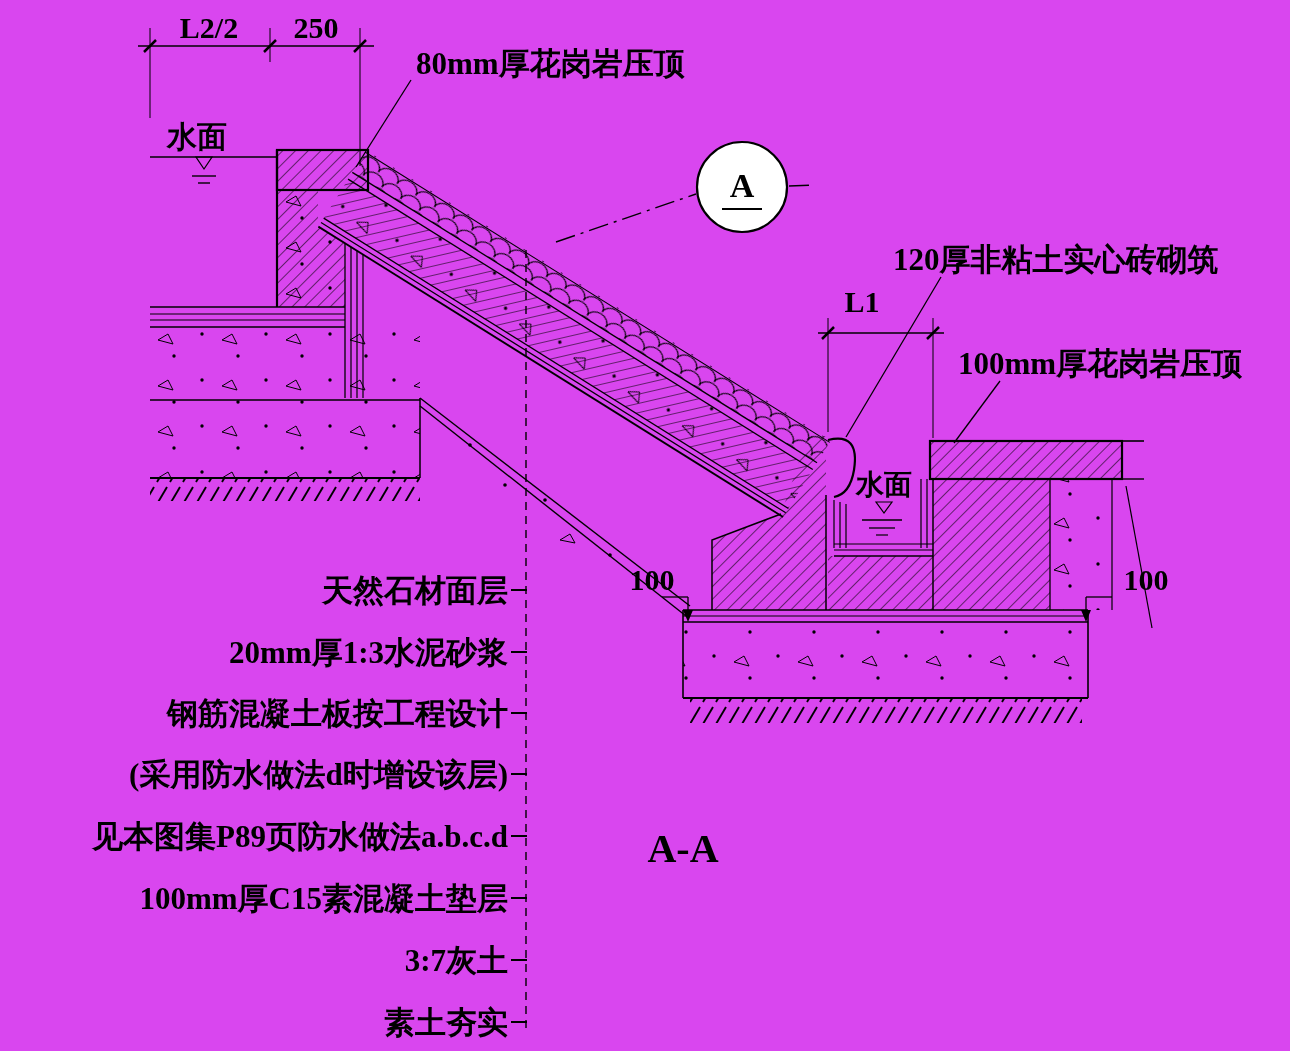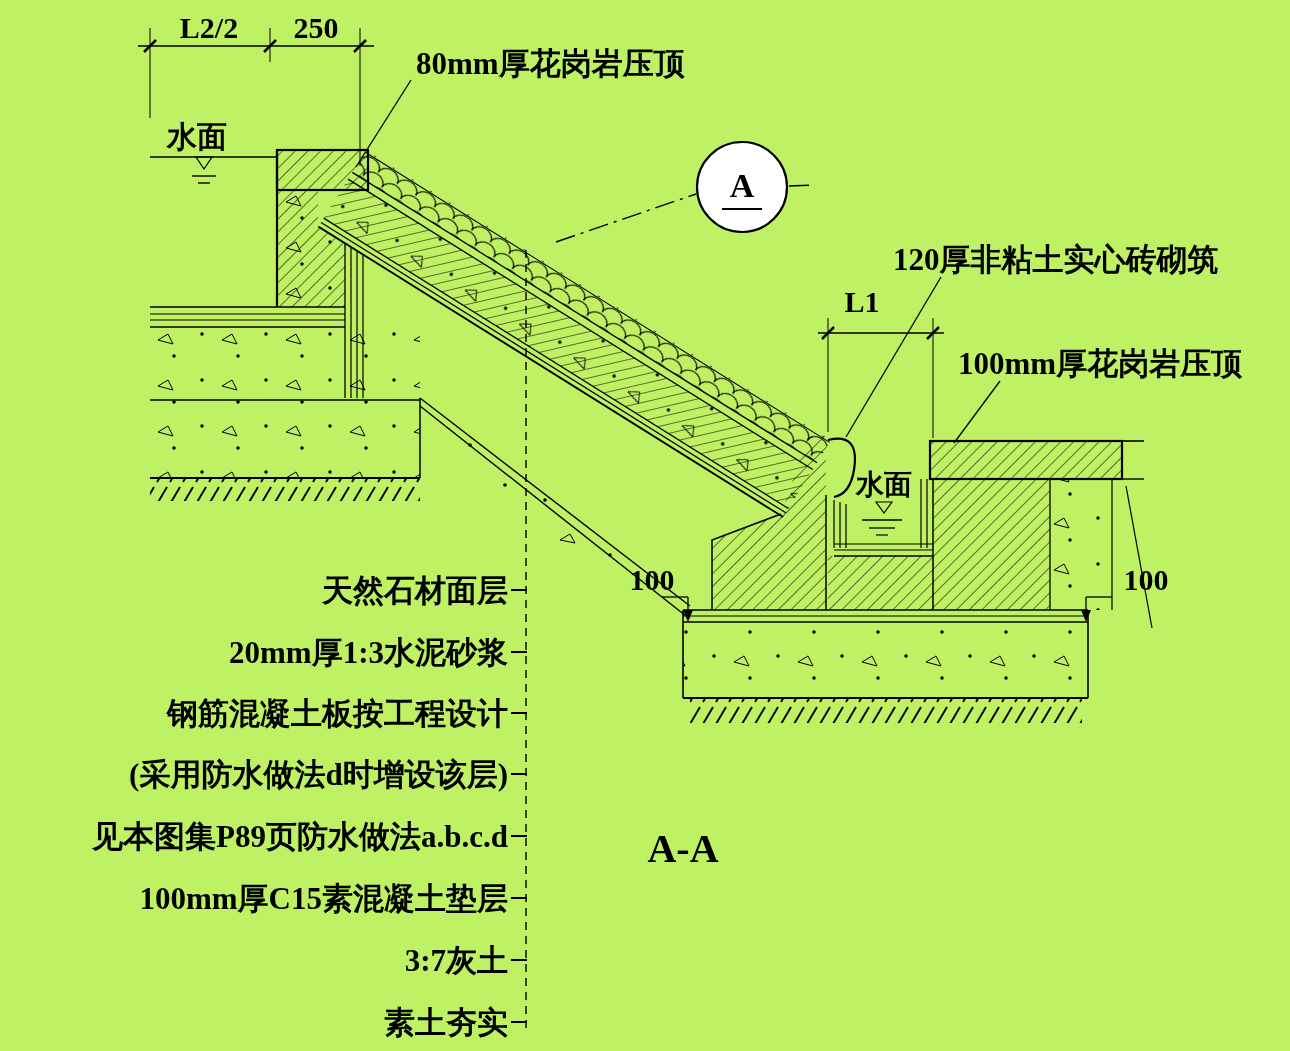--- a/index.html
+++ b/index.html
@@ -1,16 +1,16 @@
 <!DOCTYPE html>
 <html><head>
 <meta charset="utf-8">
 <style>
   html,body{margin:0;padding:0;background:#ffffff;}
-  #page{width:1290px;height:1051px;background:#bef264;overflow:hidden;}
+  #page{width:1290px;height:1051px;background:#d946ef;overflow:hidden;}
   svg{display:block;}
   text{font-family:"Liberation Serif","DejaVu Serif",serif;fill:#000;font-weight:700;}
   .t28{font-size:28px}.t30{font-size:30px}.t31{font-size:31px}.t34{font-size:34px}.t40{font-size:40px}
   .mid{text-anchor:middle}.end{text-anchor:end}
 </style>
 </head>
 <body>
 
 <div id="page">
 <svg width="1290" height="1051" viewBox="0 0 1290 1051">

